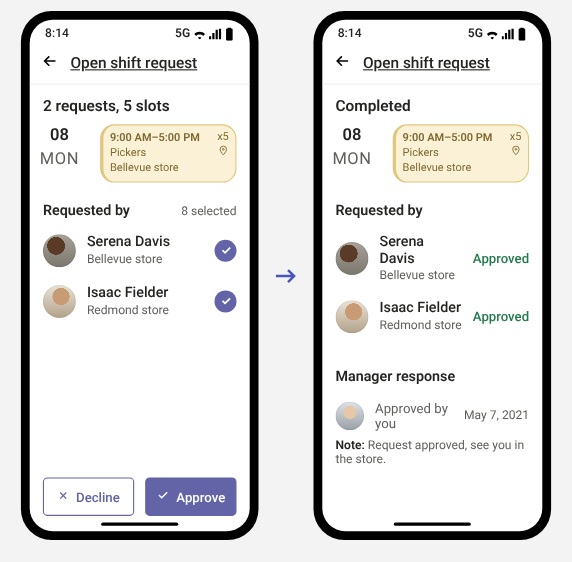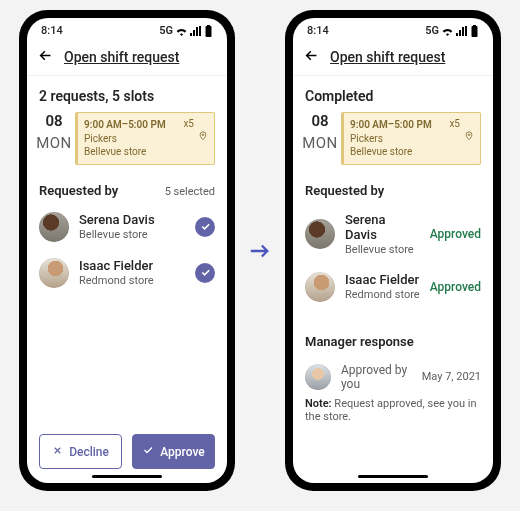--- a/index.html
+++ b/index.html
@@ -59,38 +59,38 @@
     align-items:center;
     gap:10px;
     padding:8px 12px 8px 10px;
     font-size:14px;
     font-weight:500;
     border-bottom:1px solid #eee;
     text-decoration:underline;
   }
   .content{flex:1;overflow:hidden;padding:8px 12px 0 12px;display:flex;flex-direction:column}
   .summary{font-size:14px;font-weight:600;margin:4px 0 8px 0}
-  .shift-row{display:flex;gap:6px;align-items:stretch;margin-bottom:12px}
+  .shift-row{display:flex;gap:22px;align-items:stretch;margin-bottom:12px}
   .date-box{display:flex;flex-direction:column;align-items:center;justify-content:flex-start;width:30px;padding-top:2px}
   .date-num{font-size:15px;font-weight:600;line-height:1}
   .date-dow{font-size:15px;color:var(--muted);margin-top:5px;letter-spacing:.5px}
   .shift-card{
     flex:1;
     background:var(--card-bg);
     border:1px solid var(--card-border);
     border-left:3px solid var(--card-border);
-    border-radius:2px;
+    border-radius:13px;
     padding:5px 6px 5px 6px;
     font-size:10px;
     color:var(--card-text);
     position:relative;
     line-height:1.35;
   }
   .shift-time{font-weight:600}
-  .shift-x5{position:absolute;top:4px;right:20px;font-size:10px}
+  .shift-x5{position:absolute;top:4px;right:6px;font-size:10px}
   .shift-pin{position:absolute;top:18px;right:6px}
   .section-row{display:flex;justify-content:space-between;align-items:baseline;margin:6px 0 6px 0}
   .section-title{font-size:13px;font-weight:600}
   .subtle{color:var(--muted);font-size:11px}
   .person-item{display:flex;align-items:center;gap:10px;padding:8px 0}
   .avatar{
     width:30px;height:30px;border-radius:50%;
     display:inline-block;flex:0 0 30px;
     box-shadow:inset 0 0 0 1px rgba(0,0,0,.05);
   }
@@ -182,21 +182,21 @@
           <div>Bellevue store</div>
           <span class="shift-x5">x5</span>
           <span class="shift-pin"><svg width="10" height="10" viewBox="0 0 24 24" fill="none" stroke="#806a30" stroke-width="2">
                 <path d="M12 21s-7-7-7-12a7 7 0 1114 0c0 5-7 12-7 12z"></path>
                 <circle cx="12" cy="9" r="2"></circle>
               </svg></span>
         </div>
       </div>
       <div class="section-row">
         <span class="section-title">Requested by</span>
-        <span class="subtle">5 selected</span>
+        <span class="subtle">8 selected</span>
       </div>
       <div class="person-item">
         <span class="avatar av-a"></span>
         <div class="person-main">
           <div class="person-name">Serena Davis</div>
           <div class="person-loc">Bellevue store</div>
         </div>
         <span class="check-badge">
             <svg width="11" height="11" viewBox="0 0 24 24" fill="none" stroke="#fff" stroke-width="3.5">
               <path d="M5 12l5 5L20 7"></path>

